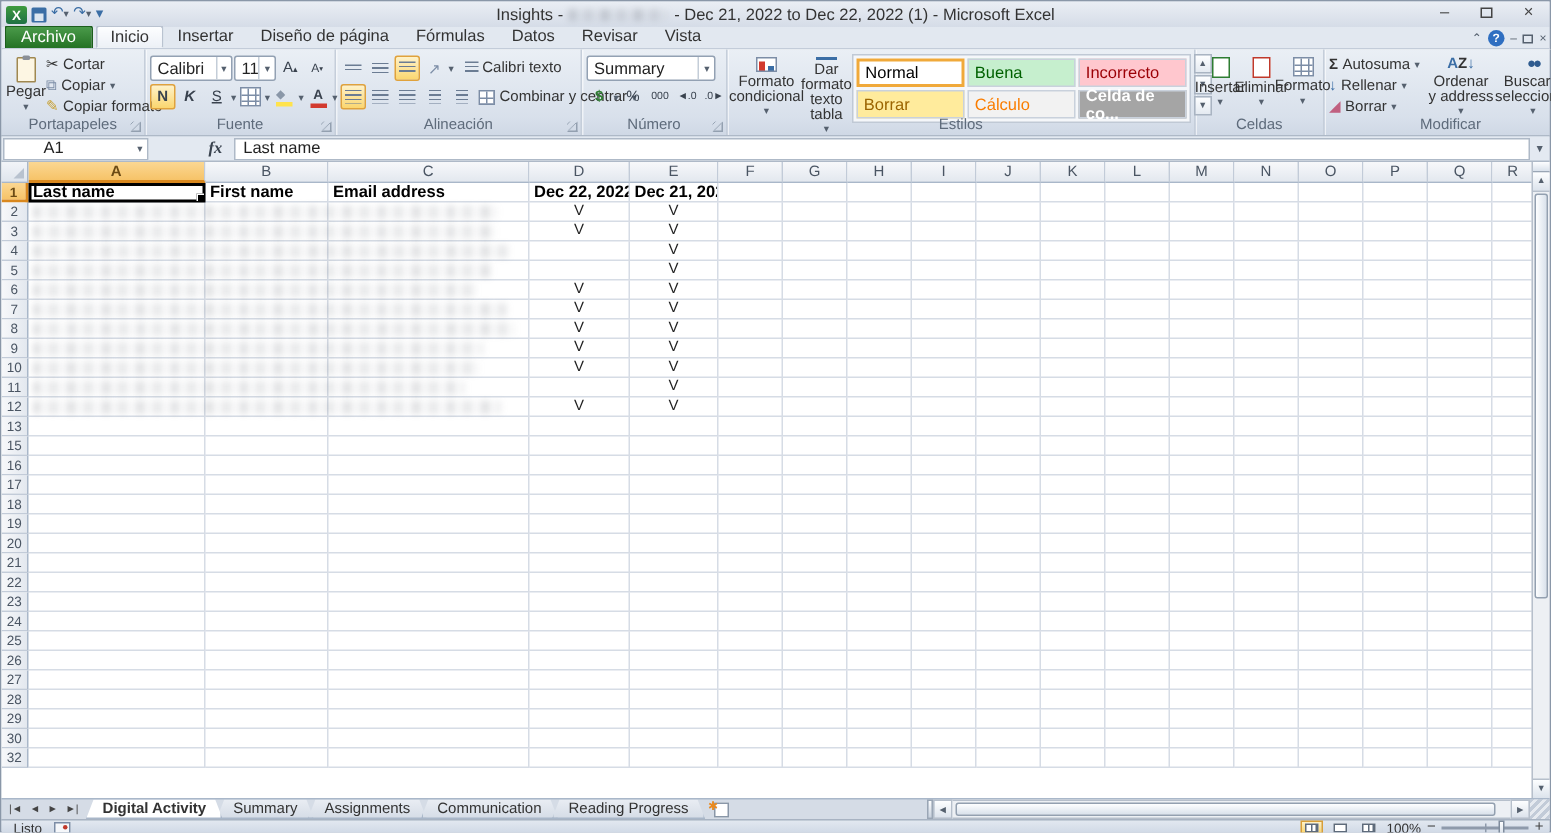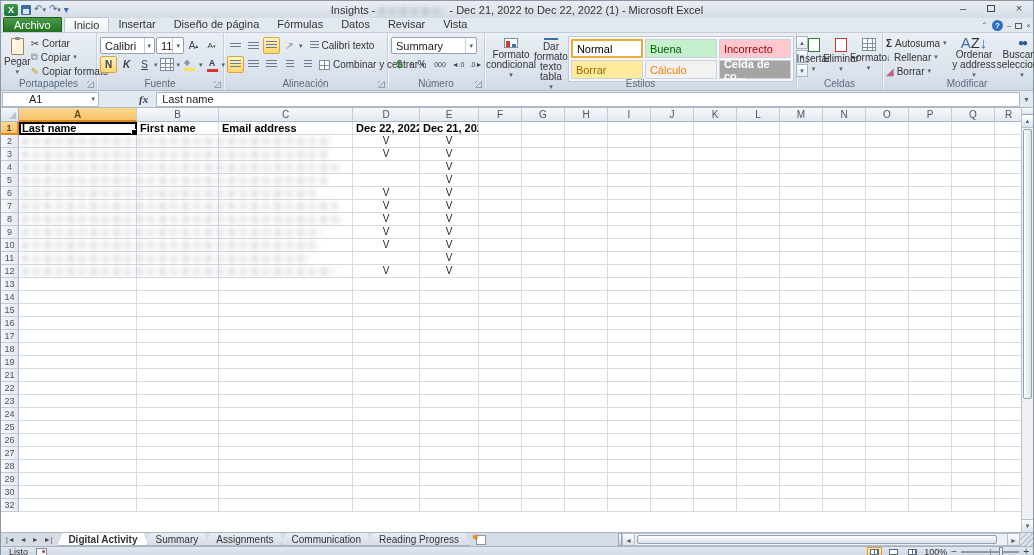--- a/index.html
+++ b/index.html
@@ -397,21 +397,21 @@
             <span>Rellenar</span>
             <span class="dd">▾</span>
           </div>
         <div class="smallrow">
             <span style="color:#C06080">◢</span>
             <span>Borrar</span>
             <span class="dd">▾</span>
           </div>
       </div>
       <div class="bigbtn" style="width:44px">
-        <span style="font-size:15px;font-weight:normal;color:#3B6EA5">A<span style="color:#333">Z</span>↓</span>
+        <span style="font-size:10px;font-weight:bold;color:#3B6EA5">A<span style="color:#333">Z</span>↓</span>
         <span class="cap">Ordenar y address</span>
           <span class="dd">▾</span>
       </div>
       <div class="bigbtn" style="width:52px">
         <span style="color:#2F5B8F;font-size:10px;letter-spacing:-2px">●●</span>
         <span class="cap">Buscar y seleccionar</span>
           <span class="dd">▾</span>
       </div>
       <div class="glabel">Modificar</div>
     </div>
@@ -728,41 +728,20 @@
           <div class="cell" style="width: 43px;"></div>
           <div class="cell" style="width: 43px;"></div>
           <div class="cell" style="width: 43px;"></div>
           <div class="cell" style="width: 43px;"></div>
           <div class="cell" style="width: 43px;"></div>
           <div class="cell" style="width: 43px;"></div>
           <div class="cell" style="width: 43px;"></div>
           <div class="cell" style="width: 28px;"></div>
         </div>
         <div class="grow">
-          <div class="rhead">14</div>
-          <div class="cell" style="width: 118px;"></div>
-          <div class="cell" style="width: 82px;"></div>
-          <div class="cell" style="width: 134px;"></div>
-          <div class="cell" style="width: 67px;"></div>
-          <div class="cell" style="width: 59px;"></div>
-          <div class="cell" style="width: 43px;"></div>
-          <div class="cell" style="width: 43px;"></div>
-          <div class="cell" style="width: 43px;"></div>
-          <div class="cell" style="width: 43px;"></div>
-          <div class="cell" style="width: 43px;"></div>
-          <div class="cell" style="width: 43px;"></div>
-          <div class="cell" style="width: 43px;"></div>
-          <div class="cell" style="width: 43px;"></div>
-          <div class="cell" style="width: 43px;"></div>
-          <div class="cell" style="width: 43px;"></div>
-          <div class="cell" style="width: 43px;"></div>
-          <div class="cell" style="width: 43px;"></div>
-          <div class="cell" style="width: 28px;"></div>
-        </div>
-        <div class="grow">
           <div class="rhead">15</div>
           <div class="cell" style="width: 118px;"></div>
           <div class="cell" style="width: 82px;"></div>
           <div class="cell" style="width: 134px;"></div>
           <div class="cell" style="width: 67px;"></div>
           <div class="cell" style="width: 59px;"></div>
           <div class="cell" style="width: 43px;"></div>
           <div class="cell" style="width: 43px;"></div>
           <div class="cell" style="width: 43px;"></div>
           <div class="cell" style="width: 43px;"></div>
@@ -834,20 +813,41 @@
           <div class="cell" style="width: 43px;"></div>
           <div class="cell" style="width: 43px;"></div>
           <div class="cell" style="width: 43px;"></div>
           <div class="cell" style="width: 43px;"></div>
           <div class="cell" style="width: 43px;"></div>
           <div class="cell" style="width: 43px;"></div>
           <div class="cell" style="width: 28px;"></div>
         </div>
         <div class="grow">
           <div class="rhead">19</div>
+          <div class="cell" style="width: 118px;"></div>
+          <div class="cell" style="width: 82px;"></div>
+          <div class="cell" style="width: 134px;"></div>
+          <div class="cell" style="width: 67px;"></div>
+          <div class="cell" style="width: 59px;"></div>
+          <div class="cell" style="width: 43px;"></div>
+          <div class="cell" style="width: 43px;"></div>
+          <div class="cell" style="width: 43px;"></div>
+          <div class="cell" style="width: 43px;"></div>
+          <div class="cell" style="width: 43px;"></div>
+          <div class="cell" style="width: 43px;"></div>
+          <div class="cell" style="width: 43px;"></div>
+          <div class="cell" style="width: 43px;"></div>
+          <div class="cell" style="width: 43px;"></div>
+          <div class="cell" style="width: 43px;"></div>
+          <div class="cell" style="width: 43px;"></div>
+          <div class="cell" style="width: 43px;"></div>
+          <div class="cell" style="width: 28px;"></div>
+        </div>
+        <div class="grow">
+          <div class="rhead">20</div>
           <div class="cell" style="width: 118px;"></div>
           <div class="cell" style="width: 82px;"></div>
           <div class="cell" style="width: 134px;"></div>
           <div class="cell" style="width: 67px;"></div>
           <div class="cell" style="width: 59px;"></div>
           <div class="cell" style="width: 43px;"></div>
           <div class="cell" style="width: 43px;"></div>
           <div class="cell" style="width: 43px;"></div>
           <div class="cell" style="width: 43px;"></div>
           <div class="cell" style="width: 43px;"></div>

